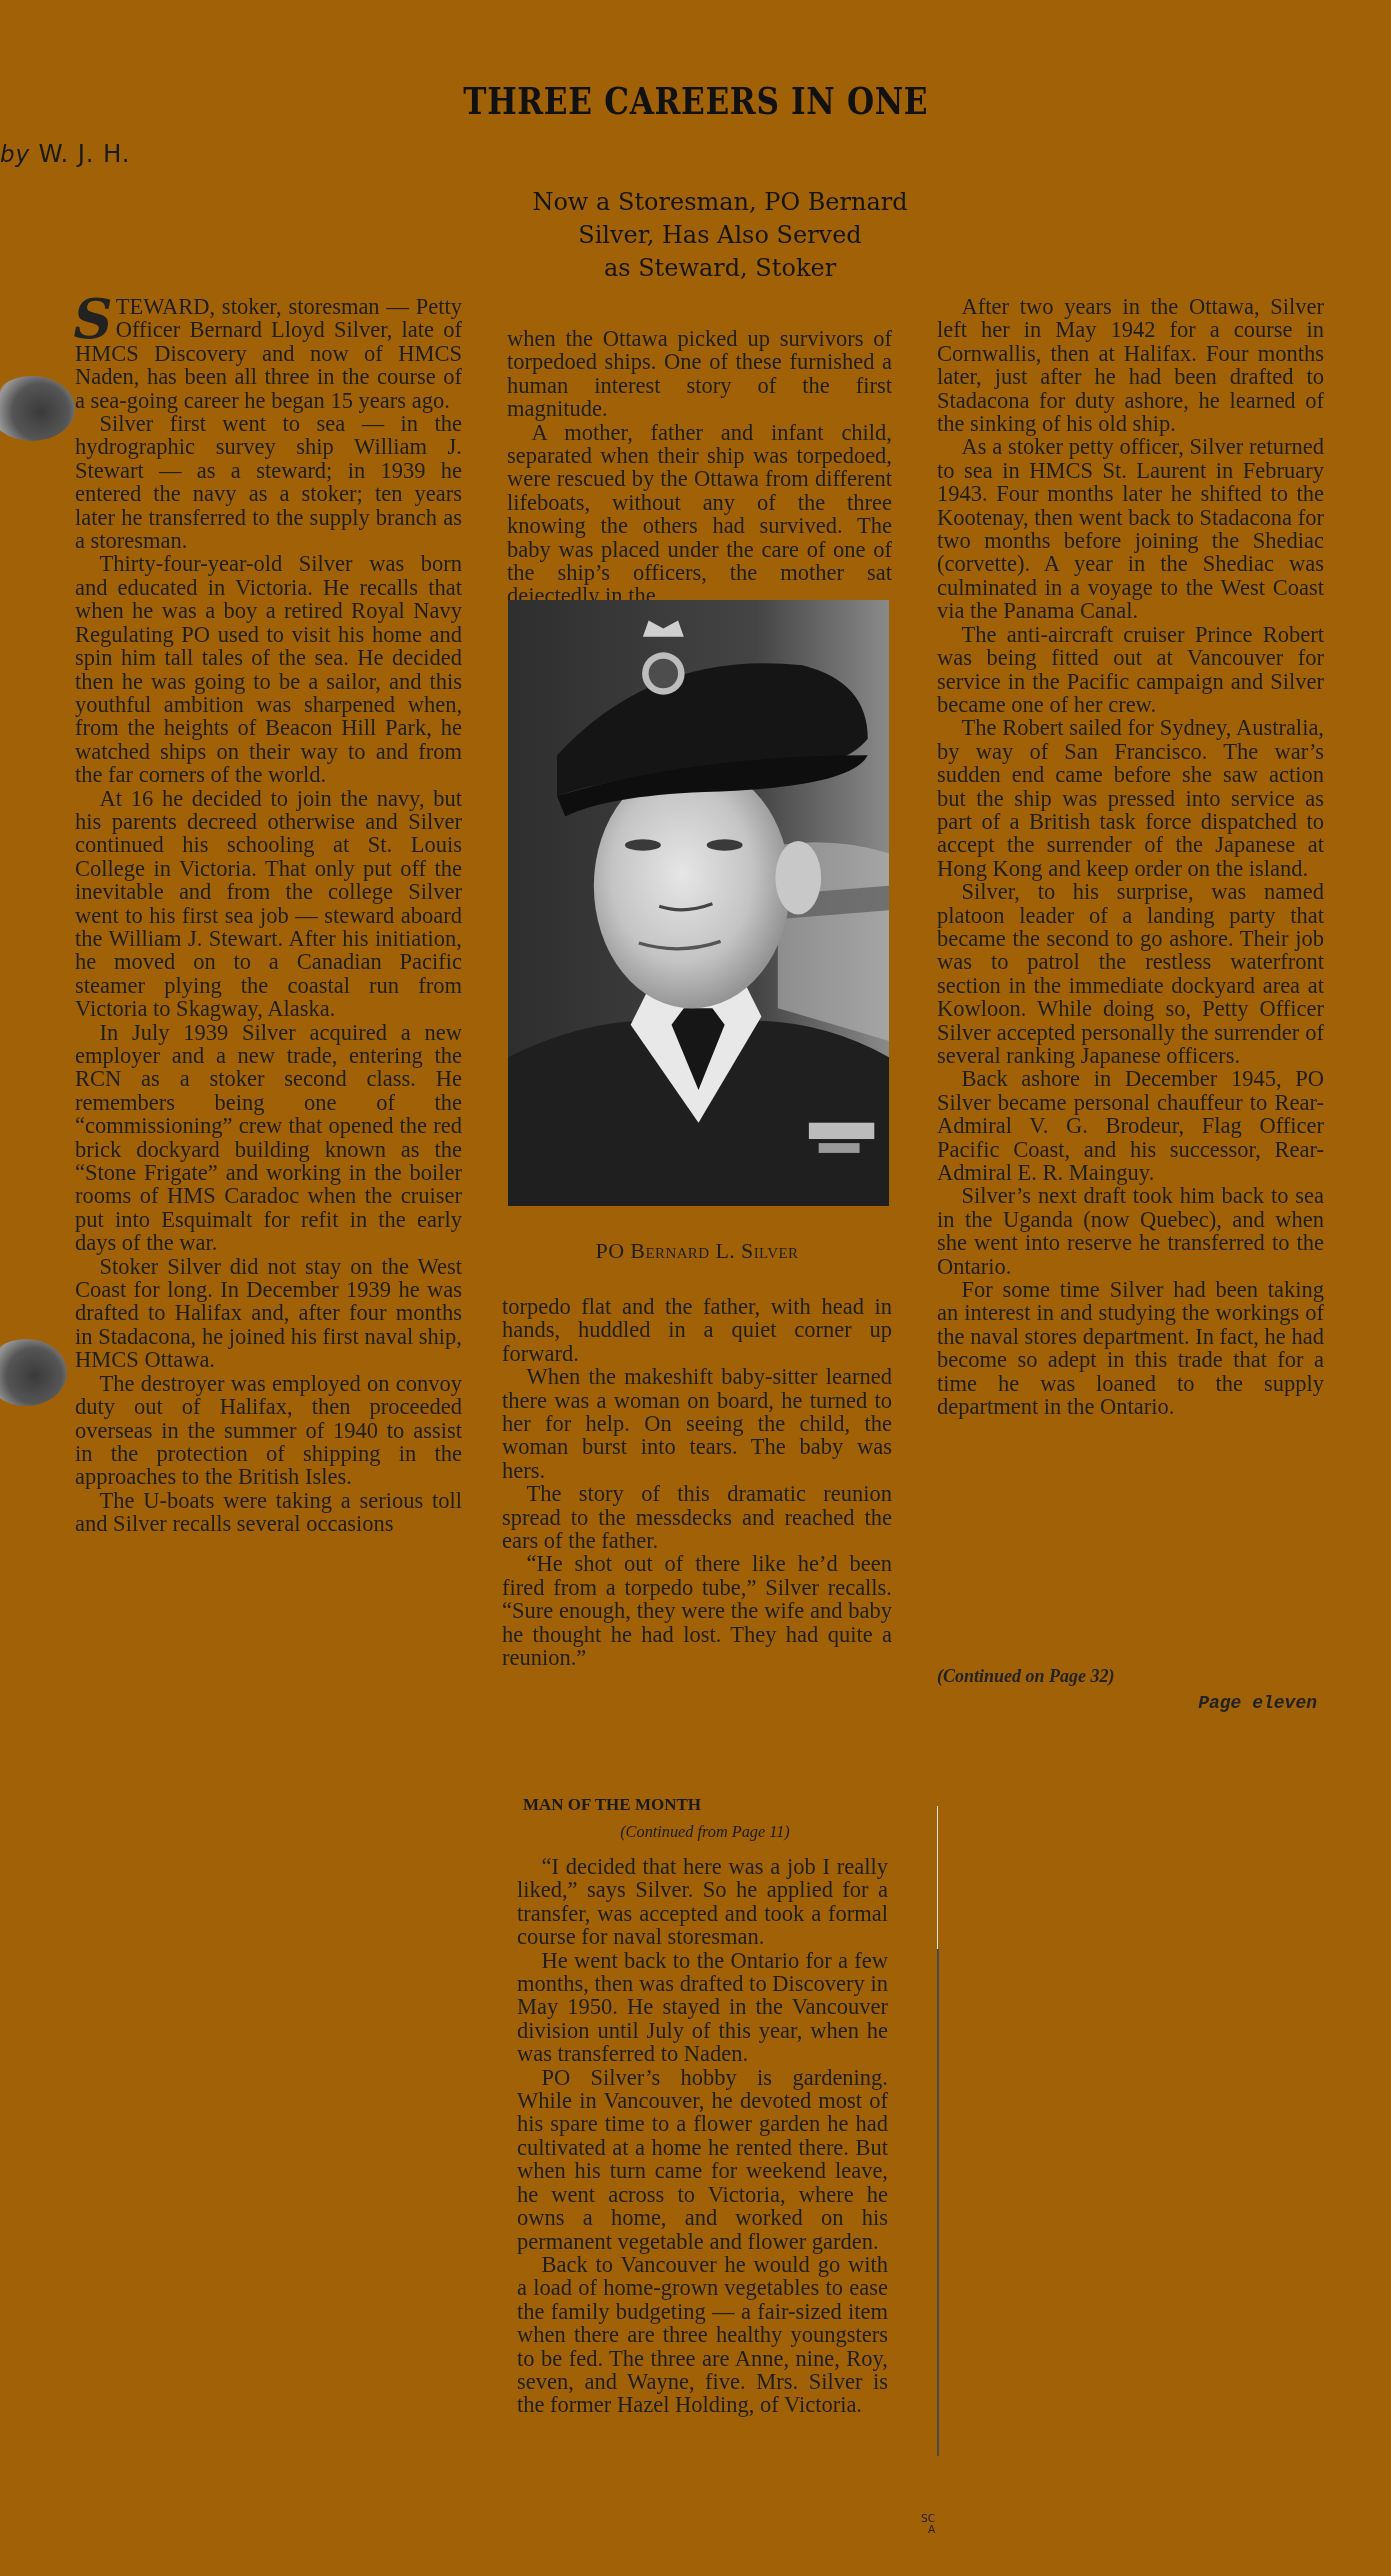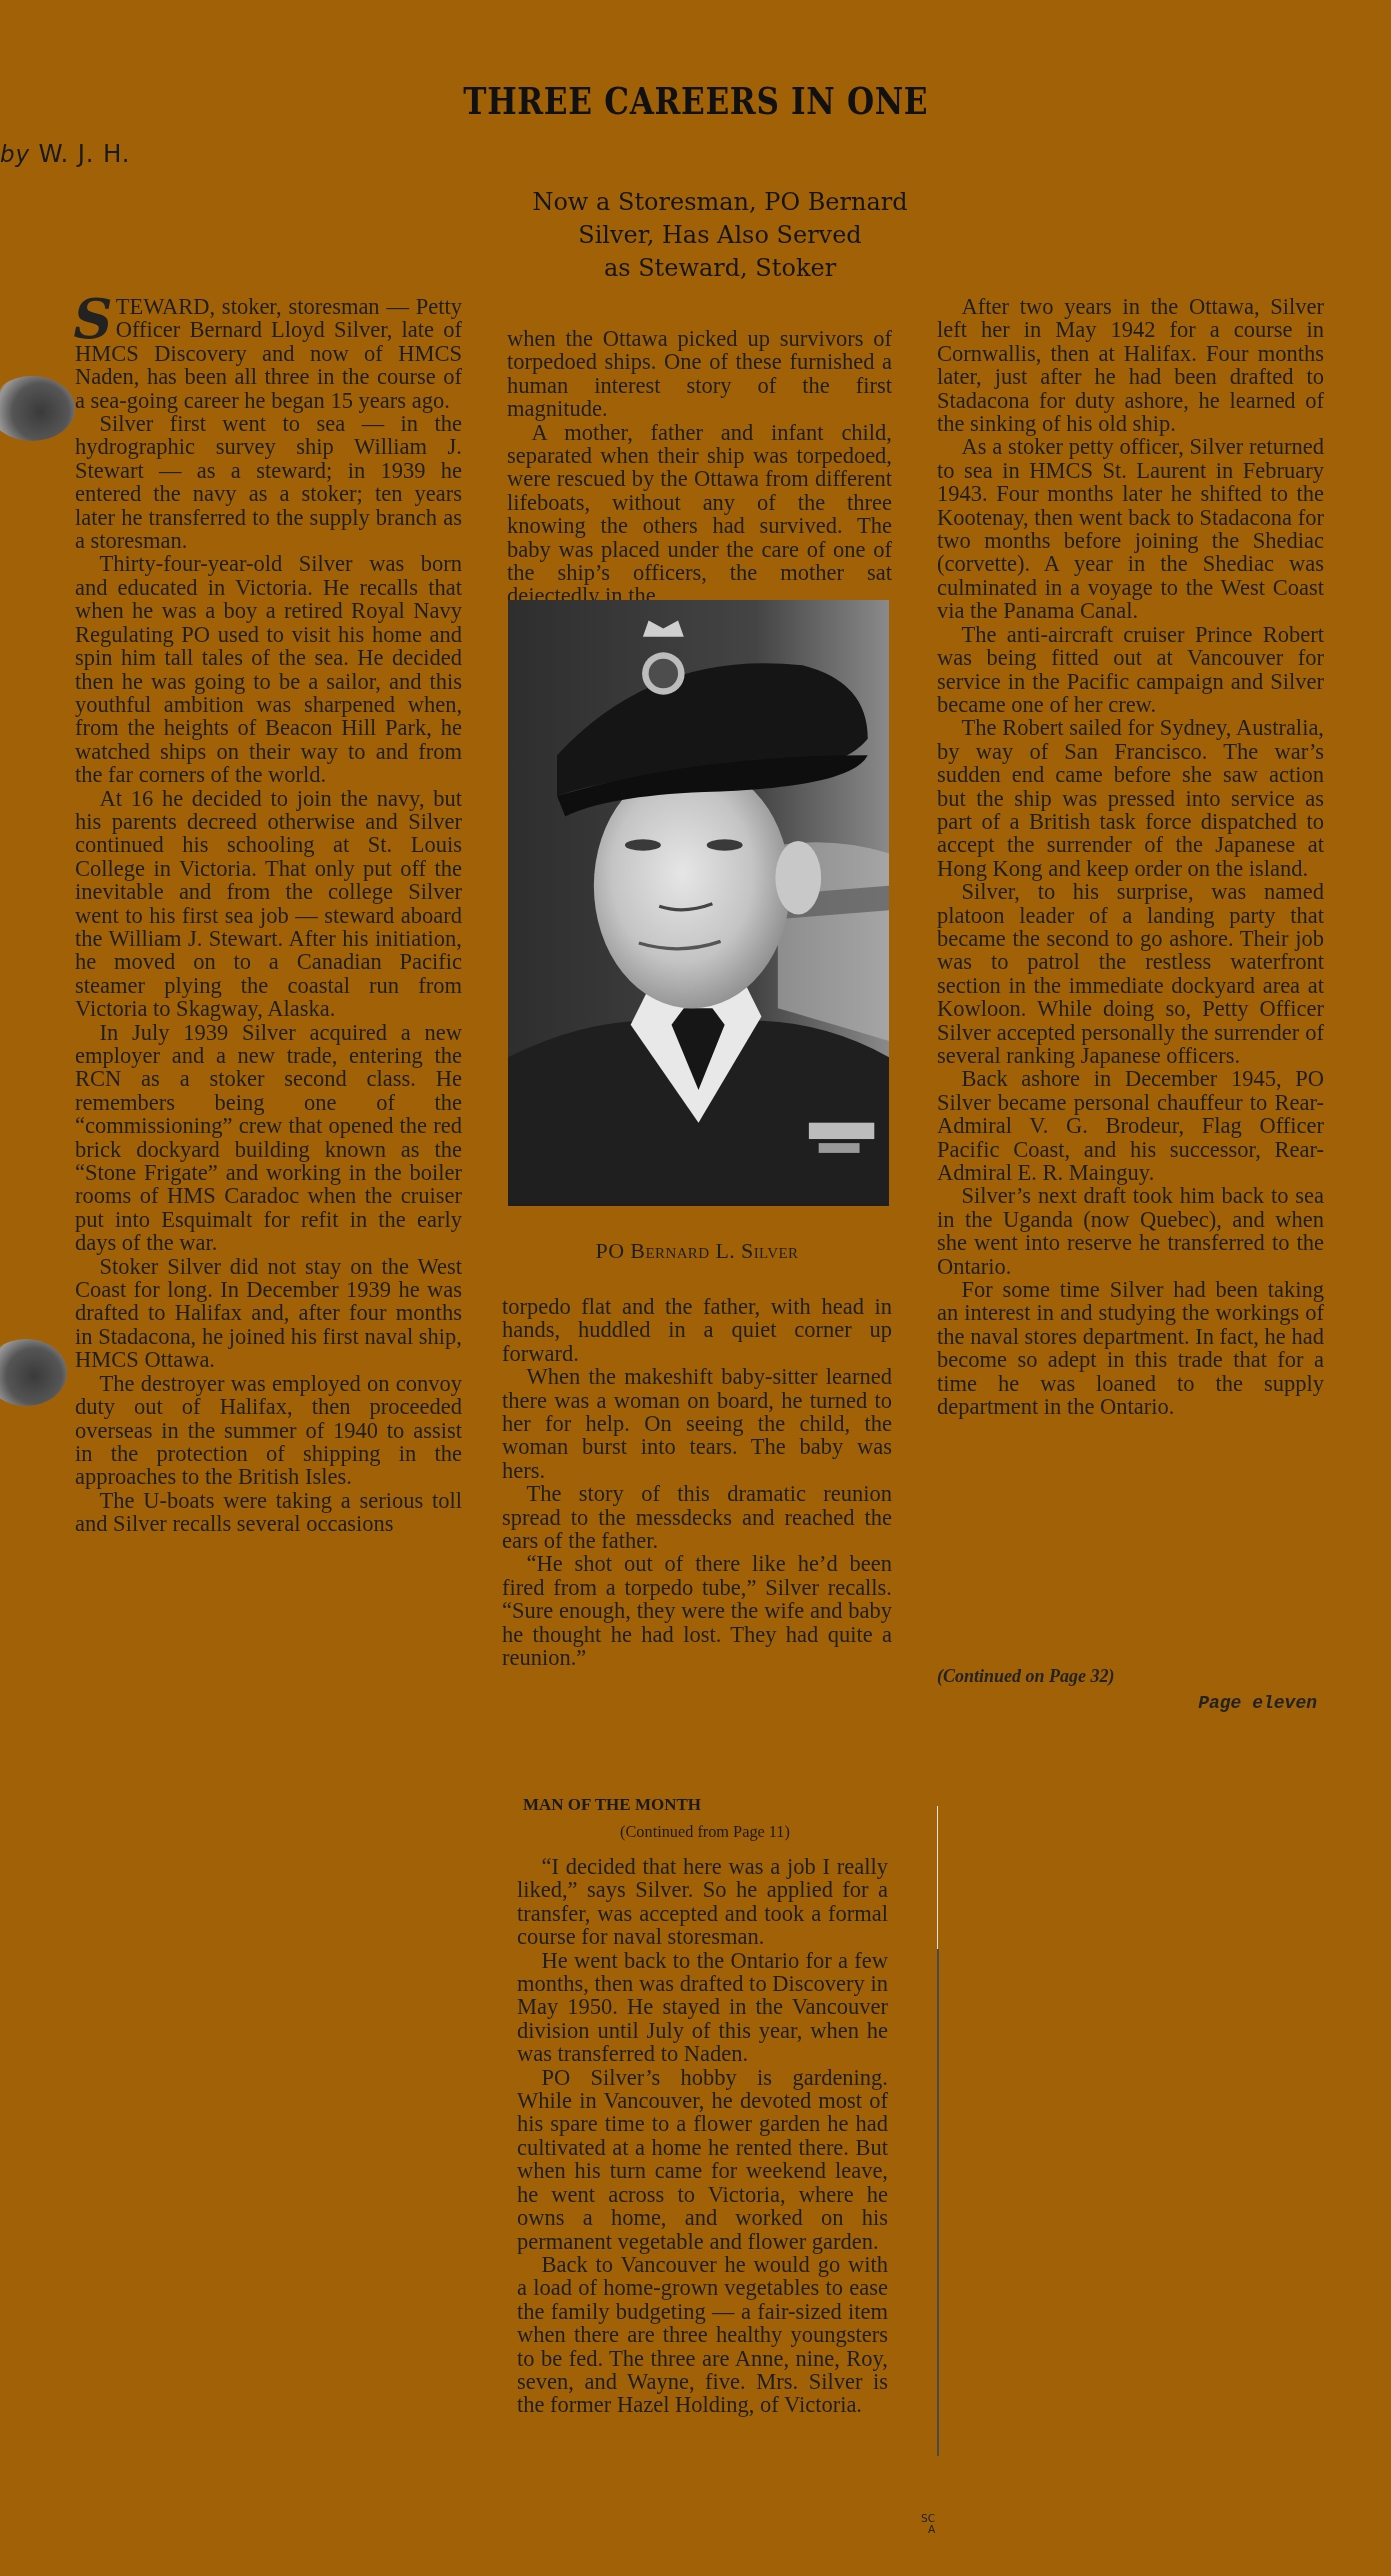--- a/index.html
+++ b/index.html
@@ -37,21 +37,21 @@
 
   .cont-note { position: absolute; left: 937px; width: 387px; top: 1666px; text-align: left;
                font-family: "Liberation Serif", serif; font-style: italic; font-weight: bold;
                font-size: 18px; color: #222; }
   .page-num { position: absolute; right: 75px; top: 1693px; font-family: Liberation Mono, monospace;
               font-style: italic; font-weight: bold; font-size: 18px; color: #222; }
 
   .sec2-head { position: absolute; left: 523px; width: 364px; top: 1795px; text-align: left;
                font-family: "Liberation Serif", serif; font-weight: bold; font-size: 17px; color: #1a1a1a; }
   .sec2-sub { position: absolute; left: 523px; width: 364px; top: 1822px; text-align: center;
-              font-family: "Liberation Serif", serif; font-size: 16.3px; color: #1a1a1a; }
+              font-family: "Liberation Serif", serif; font-style: italic; font-size: 16.3px; color: #1a1a1a; }
   #col4 { left: 517px; top: 1855px; width: 371px; }
 
   .vline { position: absolute; left: 937px; top: 1949px; width: 1.6px; height: 507px; background: #4a4a4a; }
   .vline-faint { position: absolute; left: 937px; top: 1806px; width: 0.8px; height: 143px; background: #e4e4e4; }
   .margin-mark { position: absolute; left: 921px; top: 2513px; font-family: "DejaVu Sans", sans-serif;
                  font-size: 10.6px; line-height: 11.4px; text-align: right; color: #222; }
 
   .punch { position: absolute; border-radius: 50%;
            background: radial-gradient(circle at 60% 55%, #3a3a3a 0%, #555 45%, #9a9a9a 70%, rgba(255,255,255,0) 75%); }
   #punch1 { left: -11.4px; top: 376px; width: 86px; height: 65px; }

